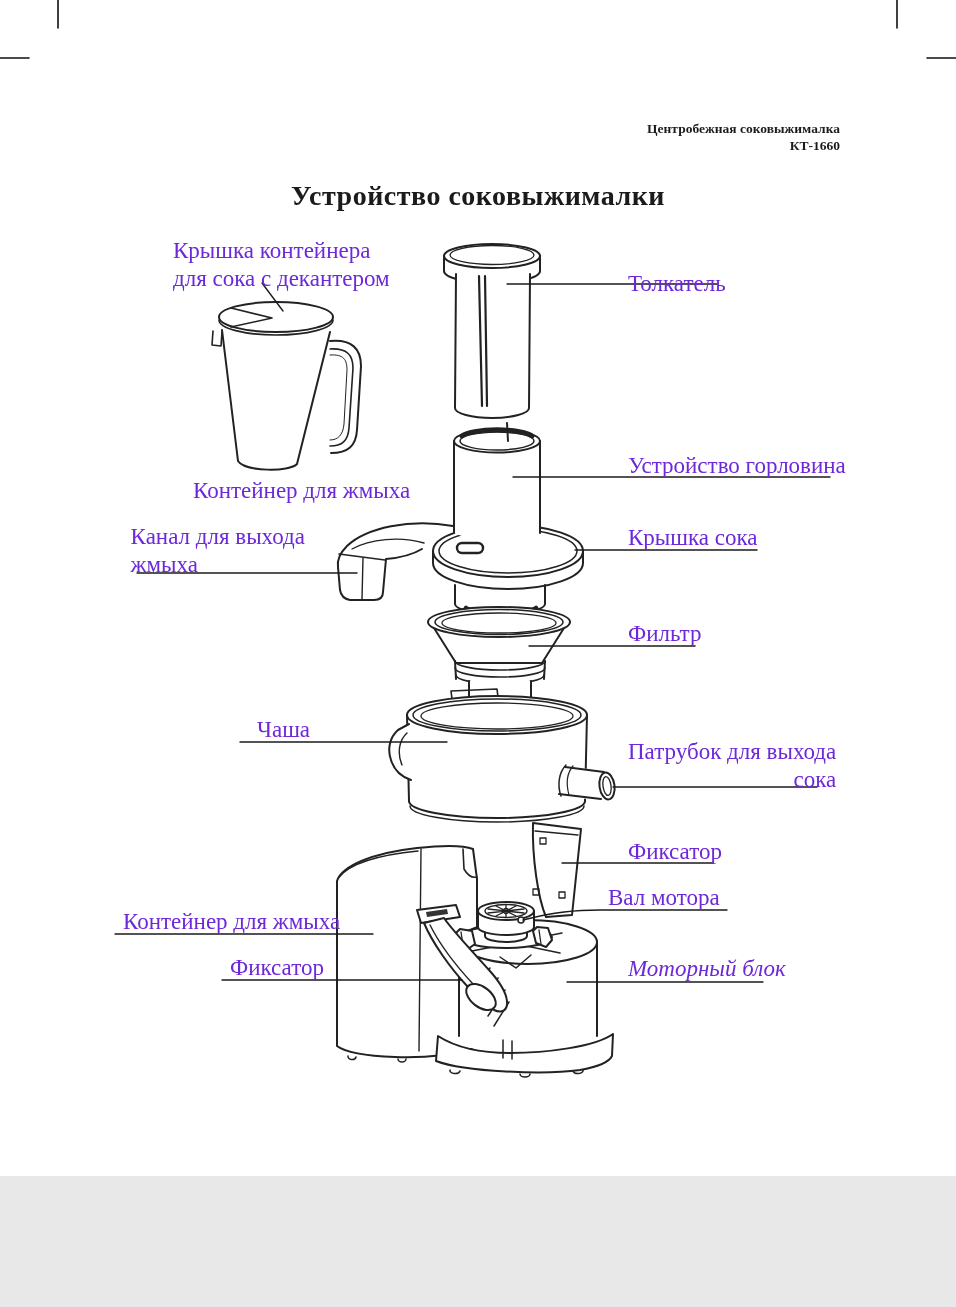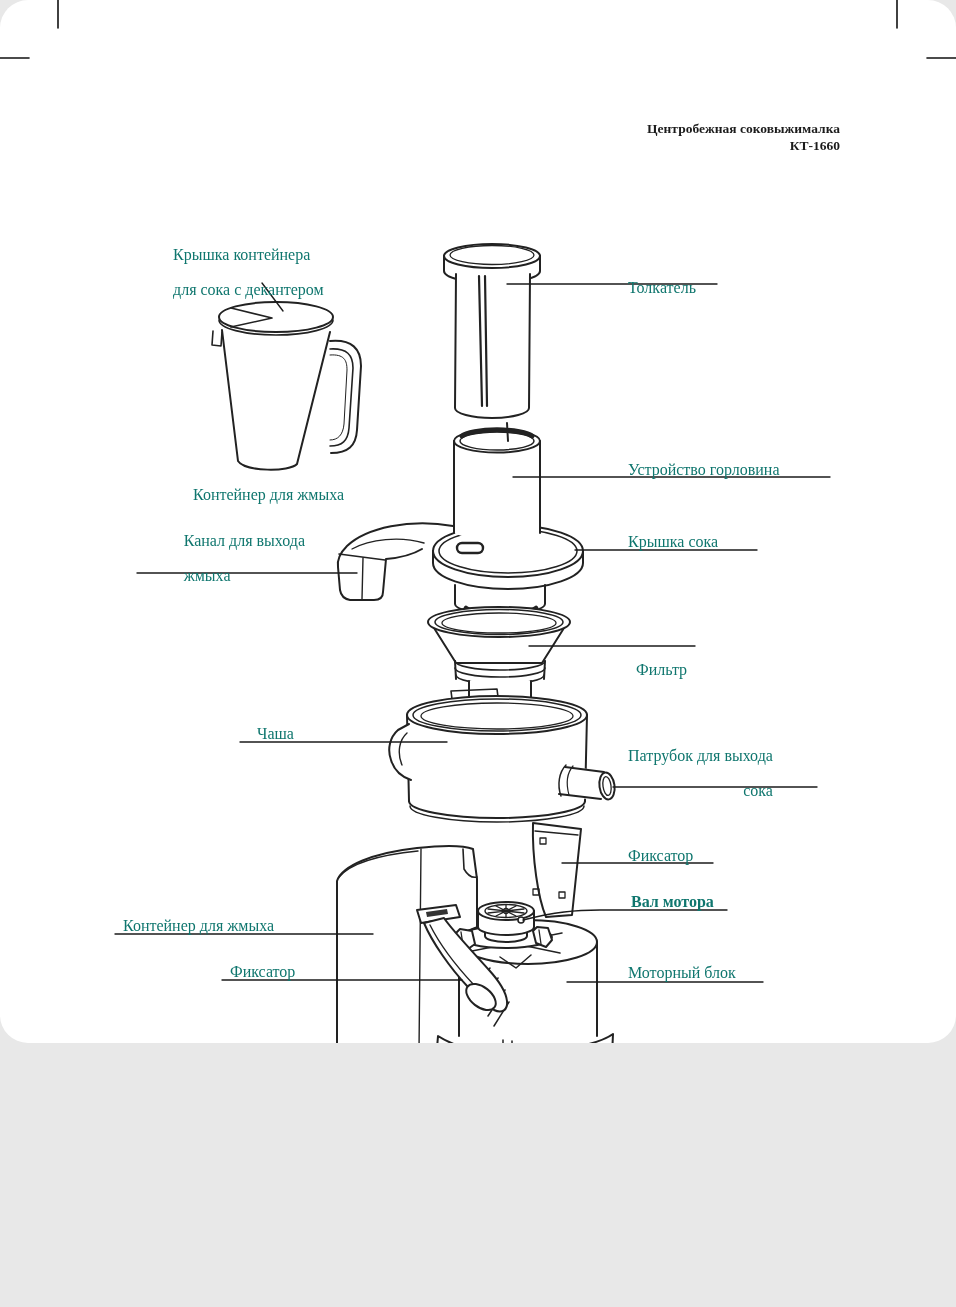--- a/index.html
+++ b/index.html
@@ -1,32 +1,31 @@
 <!DOCTYPE html>
 <html><head>
 <meta charset="utf-8">
 <style>
   html,body{margin:0;padding:0;background:#e8e8e8;}
   .page{
     position:relative;
-    width:956px;height:1043px;
+    width:956px;height:1176px;
     margin:0 auto;
     background:#ffffff;
     font-family:"Liberation Serif", serif;
     color:#1b1b1b;
     overflow:hidden;
-    border-radius:28px;
   }
   .drawing{position:absolute;left:0;top:0;width:956px;height:1307px;}
   .callout{
     position:absolute;
-    font-size:16px;
-    line-height:35px;
+    font-size:23px;
+    line-height:28px;
     white-space:pre-line;
-    color:#0f766e;
+    color:#6d28d9;
   }
   .align-right{}
   .doc-header{
     position:absolute;
     top:120px;right:116px;
     text-align:right;
     font-weight:bold;
     font-size:13.5px;
     line-height:17px;
   }
@@ -201,35 +200,36 @@
       <path d="M523,920 C555,912 575,910 600,910 L727,910"></path>
       <path d="M567,982 H763"></path>
     </g>
   </svg>
 
   <div class="doc-header">
     <div>Центробежная соковыжималка</div>
     <div>КТ-1660</div>
   </div>
 
+  <div class="doc-title">Устройство соковыжималки</div>
 
   <div class="callout" style="left:173px;top:237px;">Крышка контейнера
 для сока с декантером</div>
   <div class="callout" style="left:193px;top:477px;">Контейнер для жмыха</div>
   <div class="callout align-right" style="right:651px;top:523px;">Канал для выхода
 жмыха</div>
   <div class="callout" style="left:257px;top:716px;">Чаша</div>
   <div class="callout" style="left:123px;top:908px;">Контейнер для жмыха</div>
   <div class="callout" style="left:230px;top:954px;">Фиксатор</div>
 
   <div class="callout" style="left:628px;top:258px;margin-top:12px;">Толкатель</div>
   <div class="callout" style="left:628px;top:452px;">Устройство горловина</div>
   <div class="callout" style="left:628px;top:524px;">Крышка сока</div>
-  <div class="callout" style="left:628px;top:652px;margin-left:8px;">Фильтр</div>
+  <div class="callout" style="left:628px;top:620px;">Фильтр</div>
   <div class="callout" style="left:628px;top:738px;text-align:right;">Патрубок для выхода
 сока</div>
   <div class="callout" style="left:628px;top:838px;">Фиксатор</div>
-  <div class="callout" style="left:631px;top:884px;font-weight:bold;">Вал мотора</div>
-  <div class="callout" style="left:628px;top:955px;">Моторный блок</div>
+  <div class="callout" style="left:608px;top:884px;">Вал мотора</div>
+  <div class="callout" style="left:628px;top:955px;font-style:italic;">Моторный блок</div>
 
   <div class="page-number">5</div>
 
 </div>
 
 </body></html>

